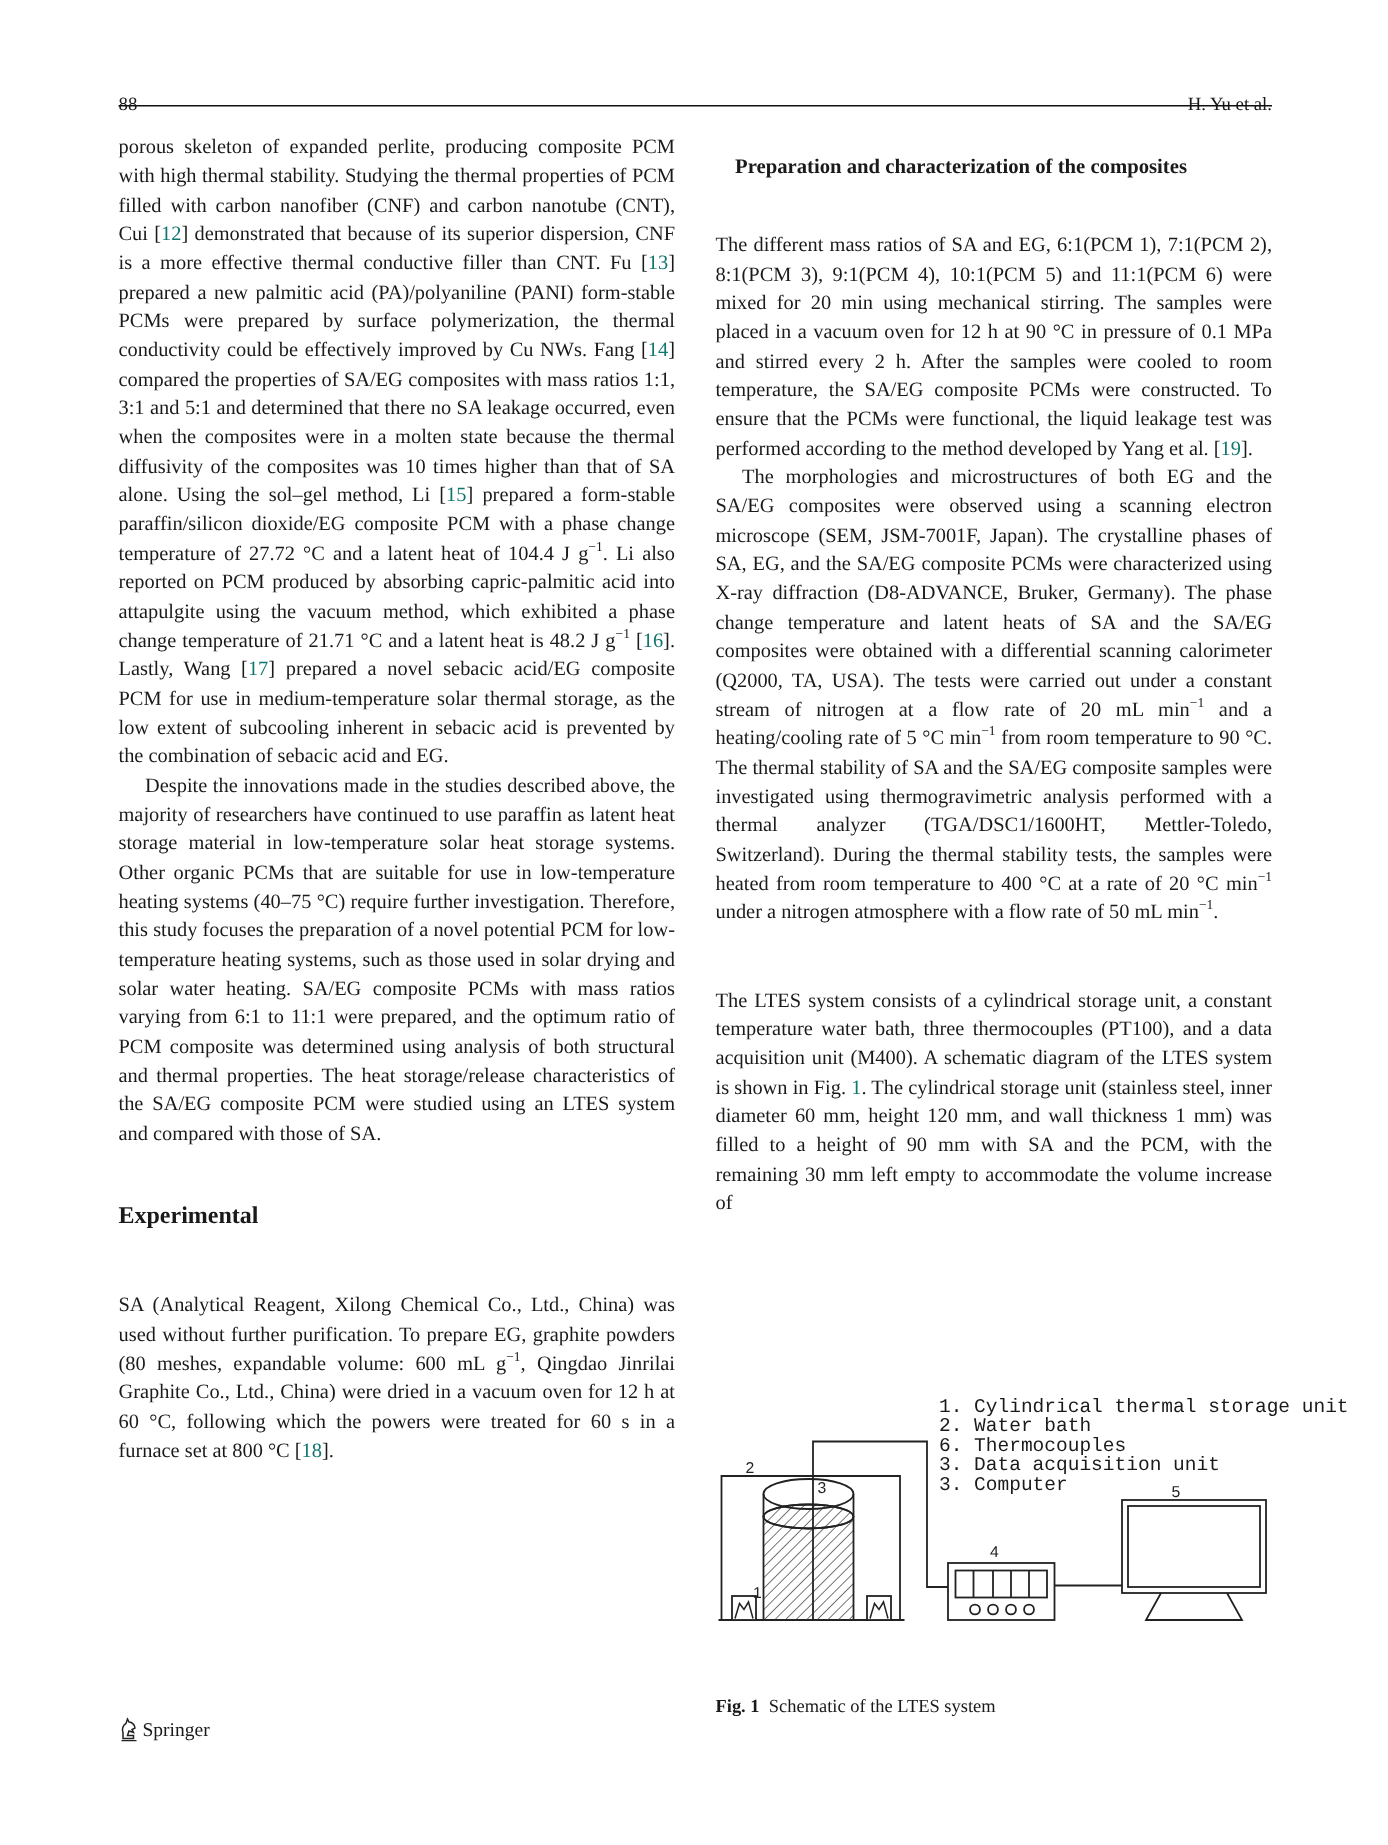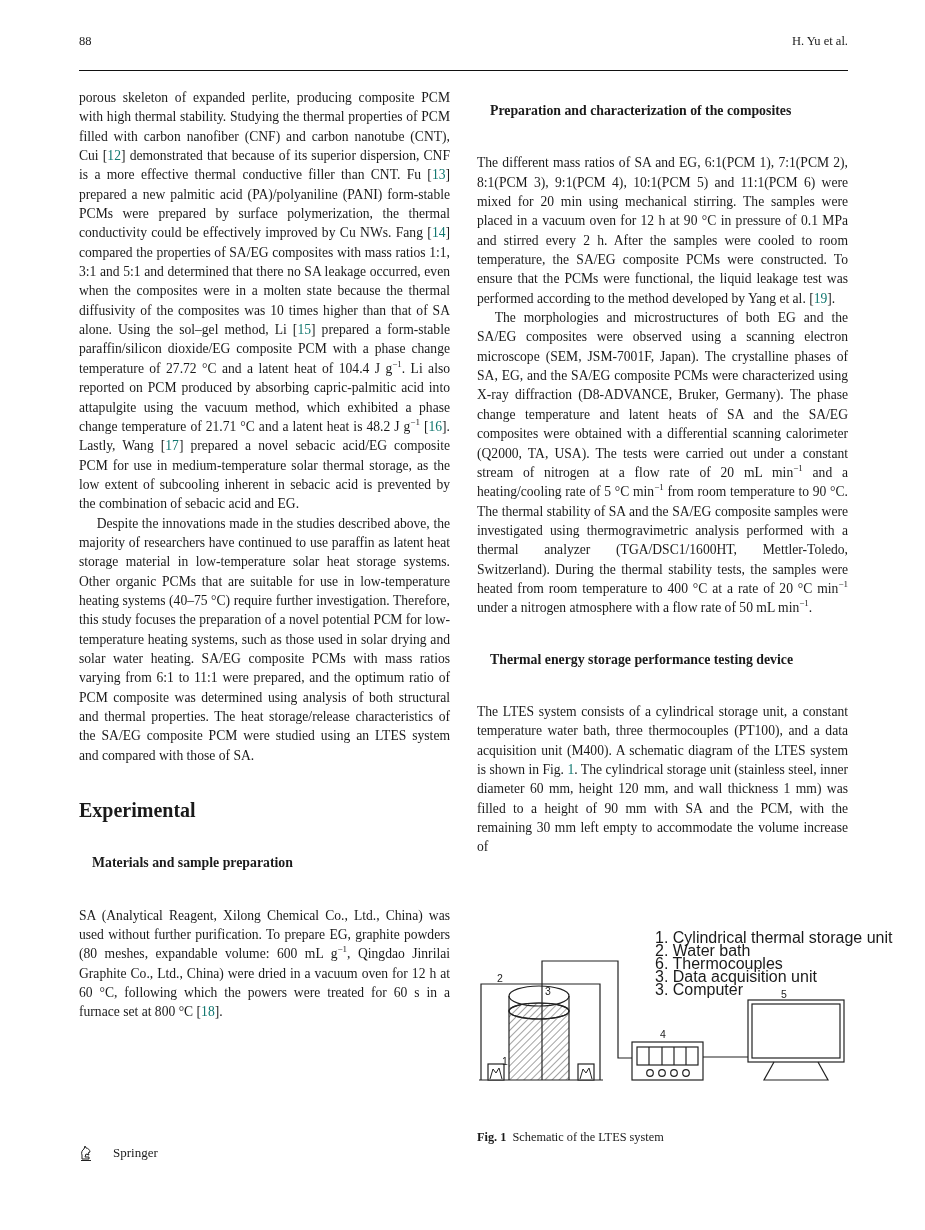--- a/index.html
+++ b/index.html
@@ -1,68 +1,66 @@
 <!DOCTYPE html>
 <html><head>
 <meta charset="utf-8">
 <style>
   html, body { margin:0; padding:0; background:#ffffff; }
   body { width:925px; height:1230px; position:relative; overflow:hidden;
          font-family:"Liberation Serif", "DejaVu Serif", serif; color:#1a1a1a; }
-  .header { position:absolute; left:79px; right:77px; top:34px; height:20px;
+  .header { position:absolute; left:79px; right:77px; top:62px; height:20px;
             font-size:12.5px; }
   .header .pageno { position:absolute; left:0; top:0; }
   .header .running { position:absolute; right:0; top:0; }
   .header-rule { position:absolute; left:79px; width:769px; top:70px; height:0;
                  border-top:1.6px solid #111; }
   .col { position:absolute; top:88px; width:371px; font-size:13.6px; line-height:19.35px;
          text-align:justify; hyphens:manual; }
   .col-left { left:79px; }
   .col-right { left:477px; }
   p { margin:0; }
   p.indent { text-indent:1.3em; }
   .cite { color:#0f766e; }
   sup { font-size:9px; line-height:0; vertical-align:6px; }
-  h2.section { font-size:20px; font-weight:bold; margin:0; }
+  h2.section { font-size:16px; font-weight:bold; margin:0; }
   h3.sub { font-size:13.8px; font-weight:bold; margin:13px; }
   .figure { position:absolute; left:477px; top:928px; width:375px; height:175px; }
   .figure svg { display:block; }
-  .legend { position:absolute; left:655px; top:931px; font-family:Liberation Sans, sans-serif;
-            font-size:16px; line-height:13px; color:#1a1a1a; }
+  .legend { position:absolute; left:626px; top:931px; font-family:Liberation Mono, monospace;
+            font-size:13px; line-height:13px; color:#1a1a1a; }
   .caption { position:absolute; left:477px; top:1130px; font-size:12.3px; }
   .caption b { font-weight:bold; }
-  .footer { position:absolute; left:79px; top:1145px; font-size:13px; display:flex; align-items:center; gap:20px; }
+  .footer { position:absolute; left:79px; top:1145px; font-size:13px; display:flex; align-items:center; gap:2px; }
 </style>
 </head>
 <body>
 
 <div class="header">
   <span class="pageno">88</span>
   <span class="running">H. Yu et al.</span>
 </div>
 <div class="header-rule"></div>
 
 <div class="col col-left">
   <p><span>porous skeleton of expanded perlite, producing composite PCM with high thermal stability. Studying the thermal properties of PCM filled with carbon nanofiber (CNF) and carbon nanotube (CNT), Cui [</span><a class="cite">12</a><span>] demonstrated that because of its superior dispersion, CNF is a more effective thermal conductive filler than CNT. Fu [</span><a class="cite">13</a><span>] prepared a new palmitic acid (PA)/polyaniline (PANI) form-stable PCMs were prepared by surface polymerization, the thermal conductivity could be effectively improved by Cu NWs. Fang [</span><a class="cite">14</a><span>] compared the properties of SA/EG composites with mass ratios 1:1, 3:1 and 5:1 and determined that there no SA leakage occurred, even when the composites were in a molten state because the thermal diffusivity of the composites was 10 times higher than that of SA alone. Using the sol–gel method, Li [</span><a class="cite">15</a><span>] prepared a form-stable paraffin/silicon dioxide/EG composite PCM with a phase change temperature of 27.72 °C and a latent heat of 104.4 J g</span><sup>−1</sup><span>. Li also reported on PCM produced by absorbing capric-palmitic acid into attapulgite using the vacuum method, which exhibited a phase change temperature of 21.71 °C and a latent heat is 48.2 J g</span><sup>−1</sup><span> [</span><a class="cite">16</a><span>]. Lastly, Wang [</span><a class="cite">17</a><span>] prepared a novel sebacic acid/EG composite PCM for use in medium-temperature solar thermal storage, as the low extent of subcooling inherent in sebacic acid is prevented by the combination of sebacic acid and EG.</span></p>
   <p class="indent">Despite the innovations made in the studies described above, the majority of researchers have continued to use paraffin as latent heat storage material in low-temperature solar heat storage systems. Other organic PCMs that are suitable for use in low-temperature heating systems (40–75 °C) require further investigation. Therefore, this study focuses the preparation of a novel potential PCM for low-temperature heating systems, such as those used in solar drying and solar water heating. SA/EG composite PCMs with mass ratios varying from 6:1 to 11:1 were prepared, and the optimum ratio of PCM composite was determined using analysis of both structural and thermal properties. The heat storage/release characteristics of the SA/EG composite PCM were studied using an LTES system and compared with those of SA.</p>
   <div style="height:36px"></div>
   <h2 class="section">Experimental</h2>
   <div style="height:20px"></div>
-  <h3 class="sub">Materials and sample preparation</h3>
   <div style="height:20px"></div>
   <p><span>SA (Analytical Reagent, Xilong Chemical Co., Ltd., China) was used without further purification. To prepare EG, graphite powders (80 meshes, expandable volume: 600 mL g</span><sup>−1</sup><span>, Qingdao Jinrilai Graphite Co., Ltd., China) were dried in a vacuum oven for 12 h at 60 °C, following which the powers were treated for 60 s in a furnace set at 800 °C [</span><a class="cite">18</a><span>].</span></p>
 </div>
 
 <div class="col col-right">
   <h3 class="sub">Preparation and characterization of the composites</h3>
   <div style="height:20px"></div>
   <p><span>The different mass ratios of SA and EG, 6:1(PCM 1), 7:1(PCM 2), 8:1(PCM 3), 9:1(PCM 4), 10:1(PCM 5) and 11:1(PCM 6) were mixed for 20 min using mechanical stirring. The samples were placed in a vacuum oven for 12 h at 90 °C in pressure of 0.1 MPa and stirred every 2 h. After the samples were cooled to room temperature, the SA/EG composite PCMs were constructed. To ensure that the PCMs were functional, the liquid leakage test was performed according to the method developed by Yang et al. [</span><a class="cite">19</a><span>].</span></p>
   <p class="indent"><span>The morphologies and microstructures of both EG and the SA/EG composites were observed using a scanning electron microscope (SEM, JSM-7001F, Japan). The crystalline phases of SA, EG, and the SA/EG composite PCMs were characterized using X-ray diffraction (D8-ADVANCE, Bruker, Germany). The phase change temperature and latent heats of SA and the SA/EG composites were obtained with a differential scanning calorimeter (Q2000, TA, USA). The tests were carried out under a constant stream of nitrogen at a flow rate of 20 mL min</span><sup>−1</sup><span> and a heating/cooling rate of 5 °C min</span><sup>−1</sup><span> from room temperature to 90 °C. The thermal stability of SA and the SA/EG composite samples were investigated using thermogravimetric analysis performed with a thermal analyzer (TGA/DSC1/1600HT, Mettler-Toledo, Switzerland). During the thermal stability tests, the samples were heated from room temperature to 400 °C at a rate of 20 °C min</span><sup>−1</sup><span> under a nitrogen atmosphere with a flow rate of 50 mL min</span><sup>−1</sup><span>.</span></p>
   <div style="height:19px"></div>
-  <h3 class="sub">Thermal energy storage performance testing device</h3>
   <div style="height:20px"></div>
   <p><span>The LTES system consists of a cylindrical storage unit, a constant temperature water bath, three thermocouples (PT100), and a data acquisition unit (M400). A schematic diagram of the LTES system is shown in Fig. </span><a class="cite">1</a><span>. The cylindrical storage unit (stainless steel, inner diameter 60 mm, height 120 mm, and wall thickness 1 mm) was filled to a height of 90 mm with SA and the PCM, with the remaining 30 mm left empty to accommodate the volume increase of</span></p>
 </div>
 
 <div class="figure">
   <svg width="375" height="175" viewBox="0 0 375 175">
     <defs>
       <pattern id="hatch" width="5" height="5" patternUnits="userSpaceOnUse" patternTransform="rotate(45)">
         <line x1="0" y1="0" x2="0" y2="5" stroke="#333" stroke-width="0.9"></line>
       </pattern>

